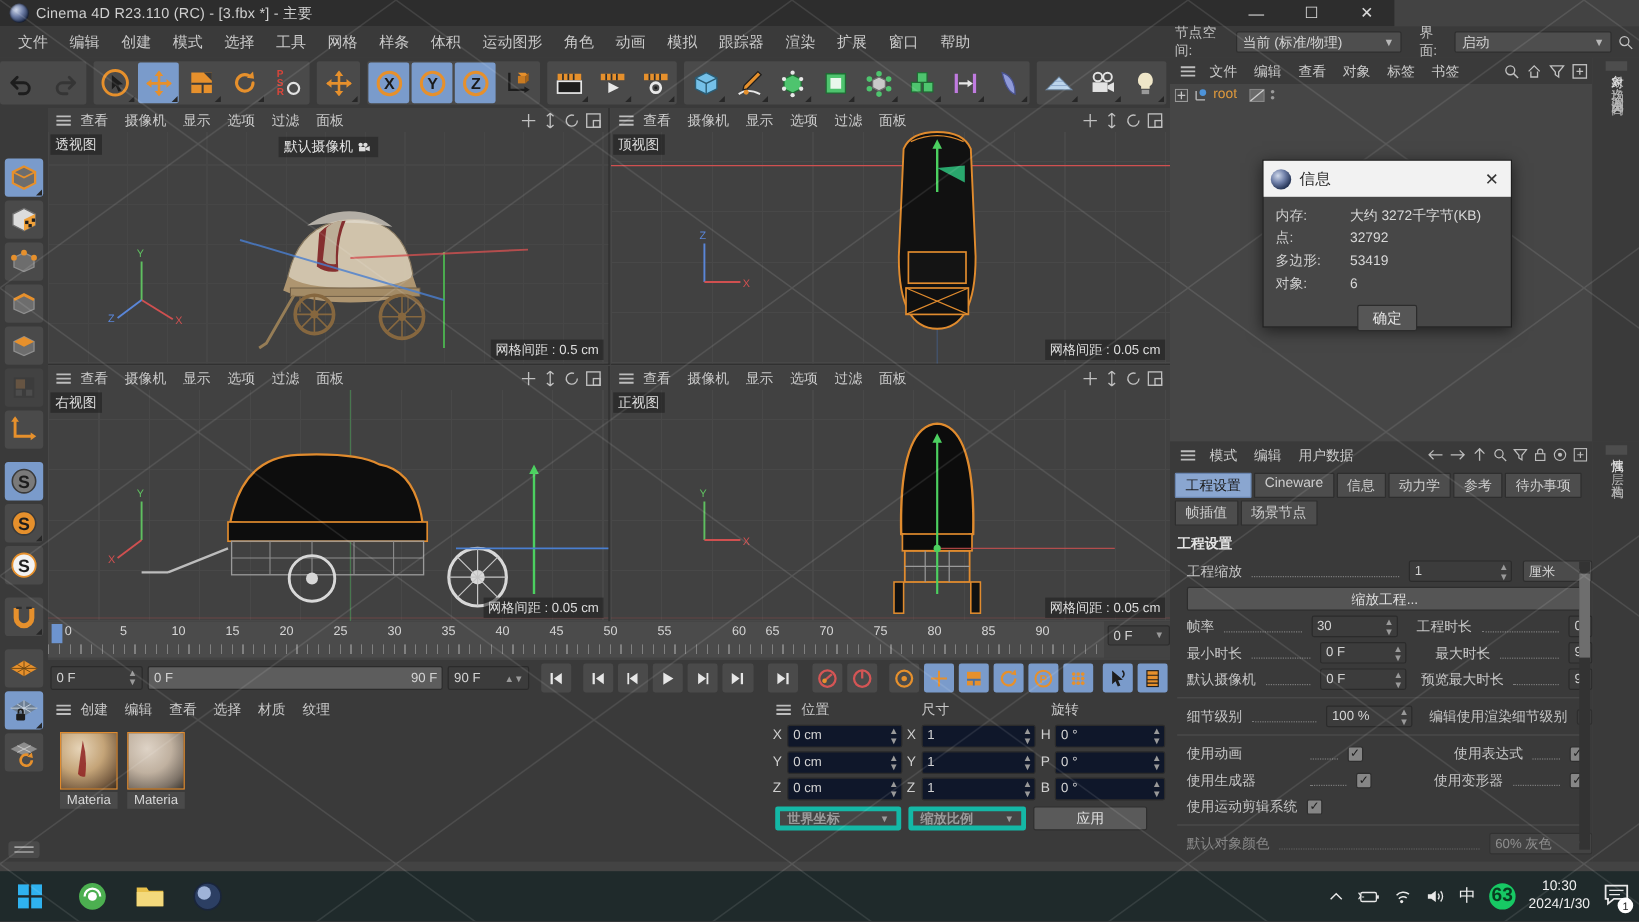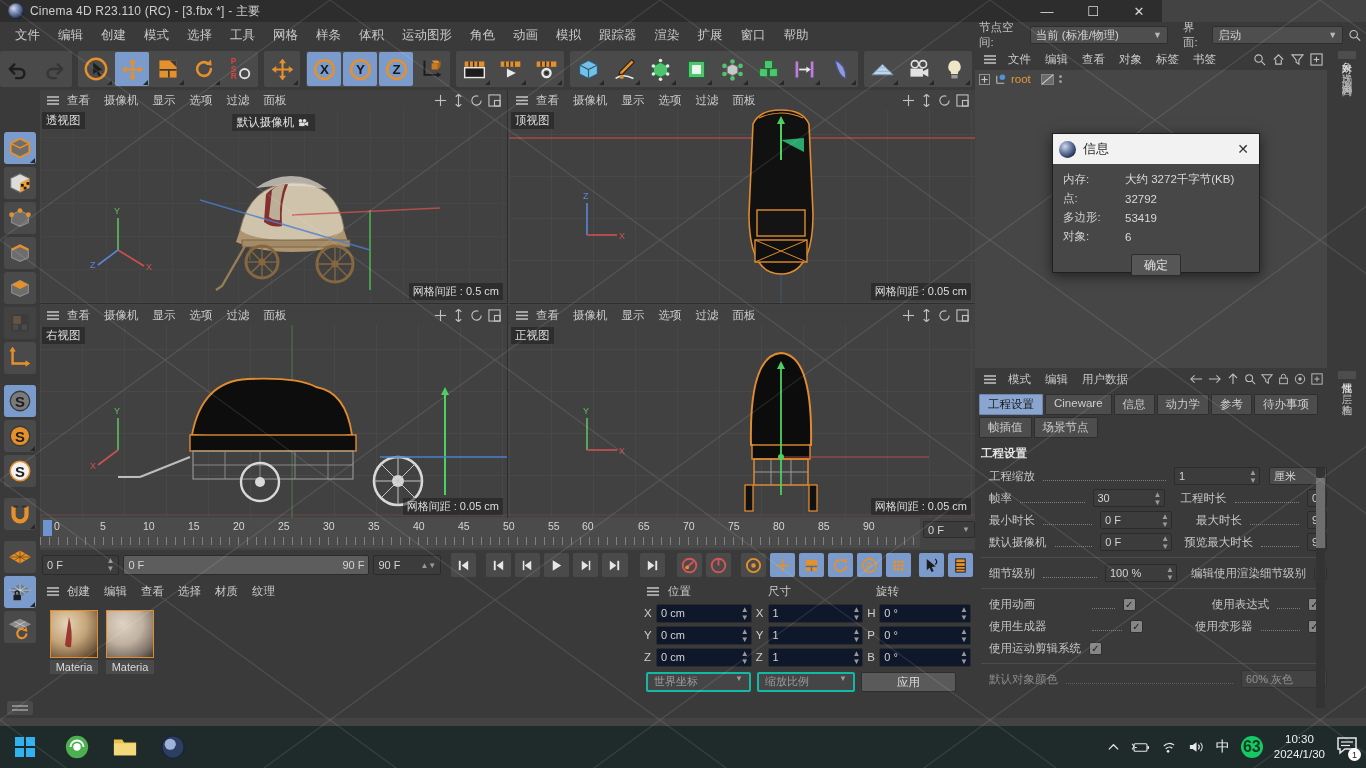--- a/index.html
+++ b/index.html
@@ -97,22 +97,22 @@
   .coord{ position:absolute; left:640px; top:580px; width:335px; height:138px; background:#3a3a3a;}
   .co-hdr{ height:22px; display:flex; align-items:center; padding-left:6px; gap:0;}
   .co-hdr .ct{ font-size:11.5px; color:#c9c9c9;}
   .co-row{ display:flex; align-items:center; gap:0; height:22px; padding:0 4px;}
   .ax{ width:12px; font-size:11.5px; color:#cfcfcf; text-align:left;}
   .cf{ height:19px; background:#0f172a; border:1px solid #2b2b2b; border-radius:2px;
      display:flex;align-items:center; padding:0 4px; font-size:11px; color:#d3d3d3;
      position:relative;}
   .spin{ position:absolute; right:2px; top:1px; font-size:8px; color:#9a9a9a; line-height:8px;}
   .co-foot{ display:flex; align-items:center; gap:6px; padding:4px 6px;}
-  .dd{ height:20px; background:#454545; border:2px solid #14b8a6; border-radius:2px;
-     display:flex; align-items:flex-start; padding:0 6px; font-size:11px; color:#9b9b9b;}
+  .dd{ height:20px; background:#454545; border:4px solid #14b8a6; border-radius:2px;
+     display:flex; align-items:center; padding:0 6px; font-size:11px; color:#9b9b9b;font-weight:bold;}
   .applybtn{ height:20px; background:#5a5a5a; border:1px solid #2e2e2e; border-radius:2px;
      display:flex;align-items:center;justify-content:center; font-size:11.5px; color:#e0e0e0;}
 
   
   .objmgr{ position:absolute; left:975px; top:48px; width:352px; height:320px; background:#3a3a3a;}
   .om-menu{ height:22px; display:flex; align-items:center; padding-left:4px;}
   .om-menu .mi{ padding:2px 7px; font-size:11.5px; color:#cacaca;}
   .om-icons{ margin-left:auto; display:flex; gap:6px; padding-right:4px;}
   .om-tree{ position:absolute; left:0; top:22px; right:0; bottom:0; background:#464646;}
   .treerow{ display:flex; align-items:center; height:18px; padding-left:4px; gap:4px;}
@@ -939,21 +939,21 @@
       <div class="tick" style="left:103px">10</div>
       <div class="tick" style="left:148px">15</div>
       <div class="tick" style="left:193px">20</div>
       <div class="tick" style="left:238px">25</div>
       <div class="tick" style="left:283px">30</div>
       <div class="tick" style="left:328px">35</div>
       <div class="tick" style="left:373px">40</div>
       <div class="tick" style="left:418px">45</div>
       <div class="tick" style="left:463px">50</div>
       <div class="tick" style="left:508px">55</div>
-      <div class="tick" style="left:542px">60</div>
+      <div class="tick" style="left:570px">60</div>
       <div class="tick" style="left:598px">65</div>
       <div class="tick" style="left:643px">70</div>
       <div class="tick" style="left:688px">75</div>
       <div class="tick" style="left:733px">80</div>
       <div class="tick" style="left:778px">85</div>
       <div class="tick" style="left:823px">90</div>
       <div style="position:absolute;left:0;top:19px;right:0;height:8px;background:
           repeating-linear-gradient(90deg,#8e8e8e 0 1px,transparent 1px 9px);opacity:.8"></div>
     </div>
     <div class="tlfield">
@@ -1331,20 +1331,21 @@
       <span class="dots"></span>
       <span class="pfield" style="width:86px">
           <span>1</span>
           <span class="spin">▲<br>▼</span>
         </span>
       <span class="pdd" style="margin-left:5px">
           <span>厘米</span>
           <span style="margin-left:auto;font-size:8px">▼</span>
         </span>
     </div>
+    <div class="wbtn">缩放工程...</div>
 
     <div class="prow">
       <span class="plabel">帧率</span>
       <span class="dots"></span>
       <span class="pfield">
           <span>30</span>
           <span class="spin">▲<br>▼</span>
         </span>
       <span class="plabel" style="margin-left:12px">工程时长</span>
       <span class="dots"></span>

